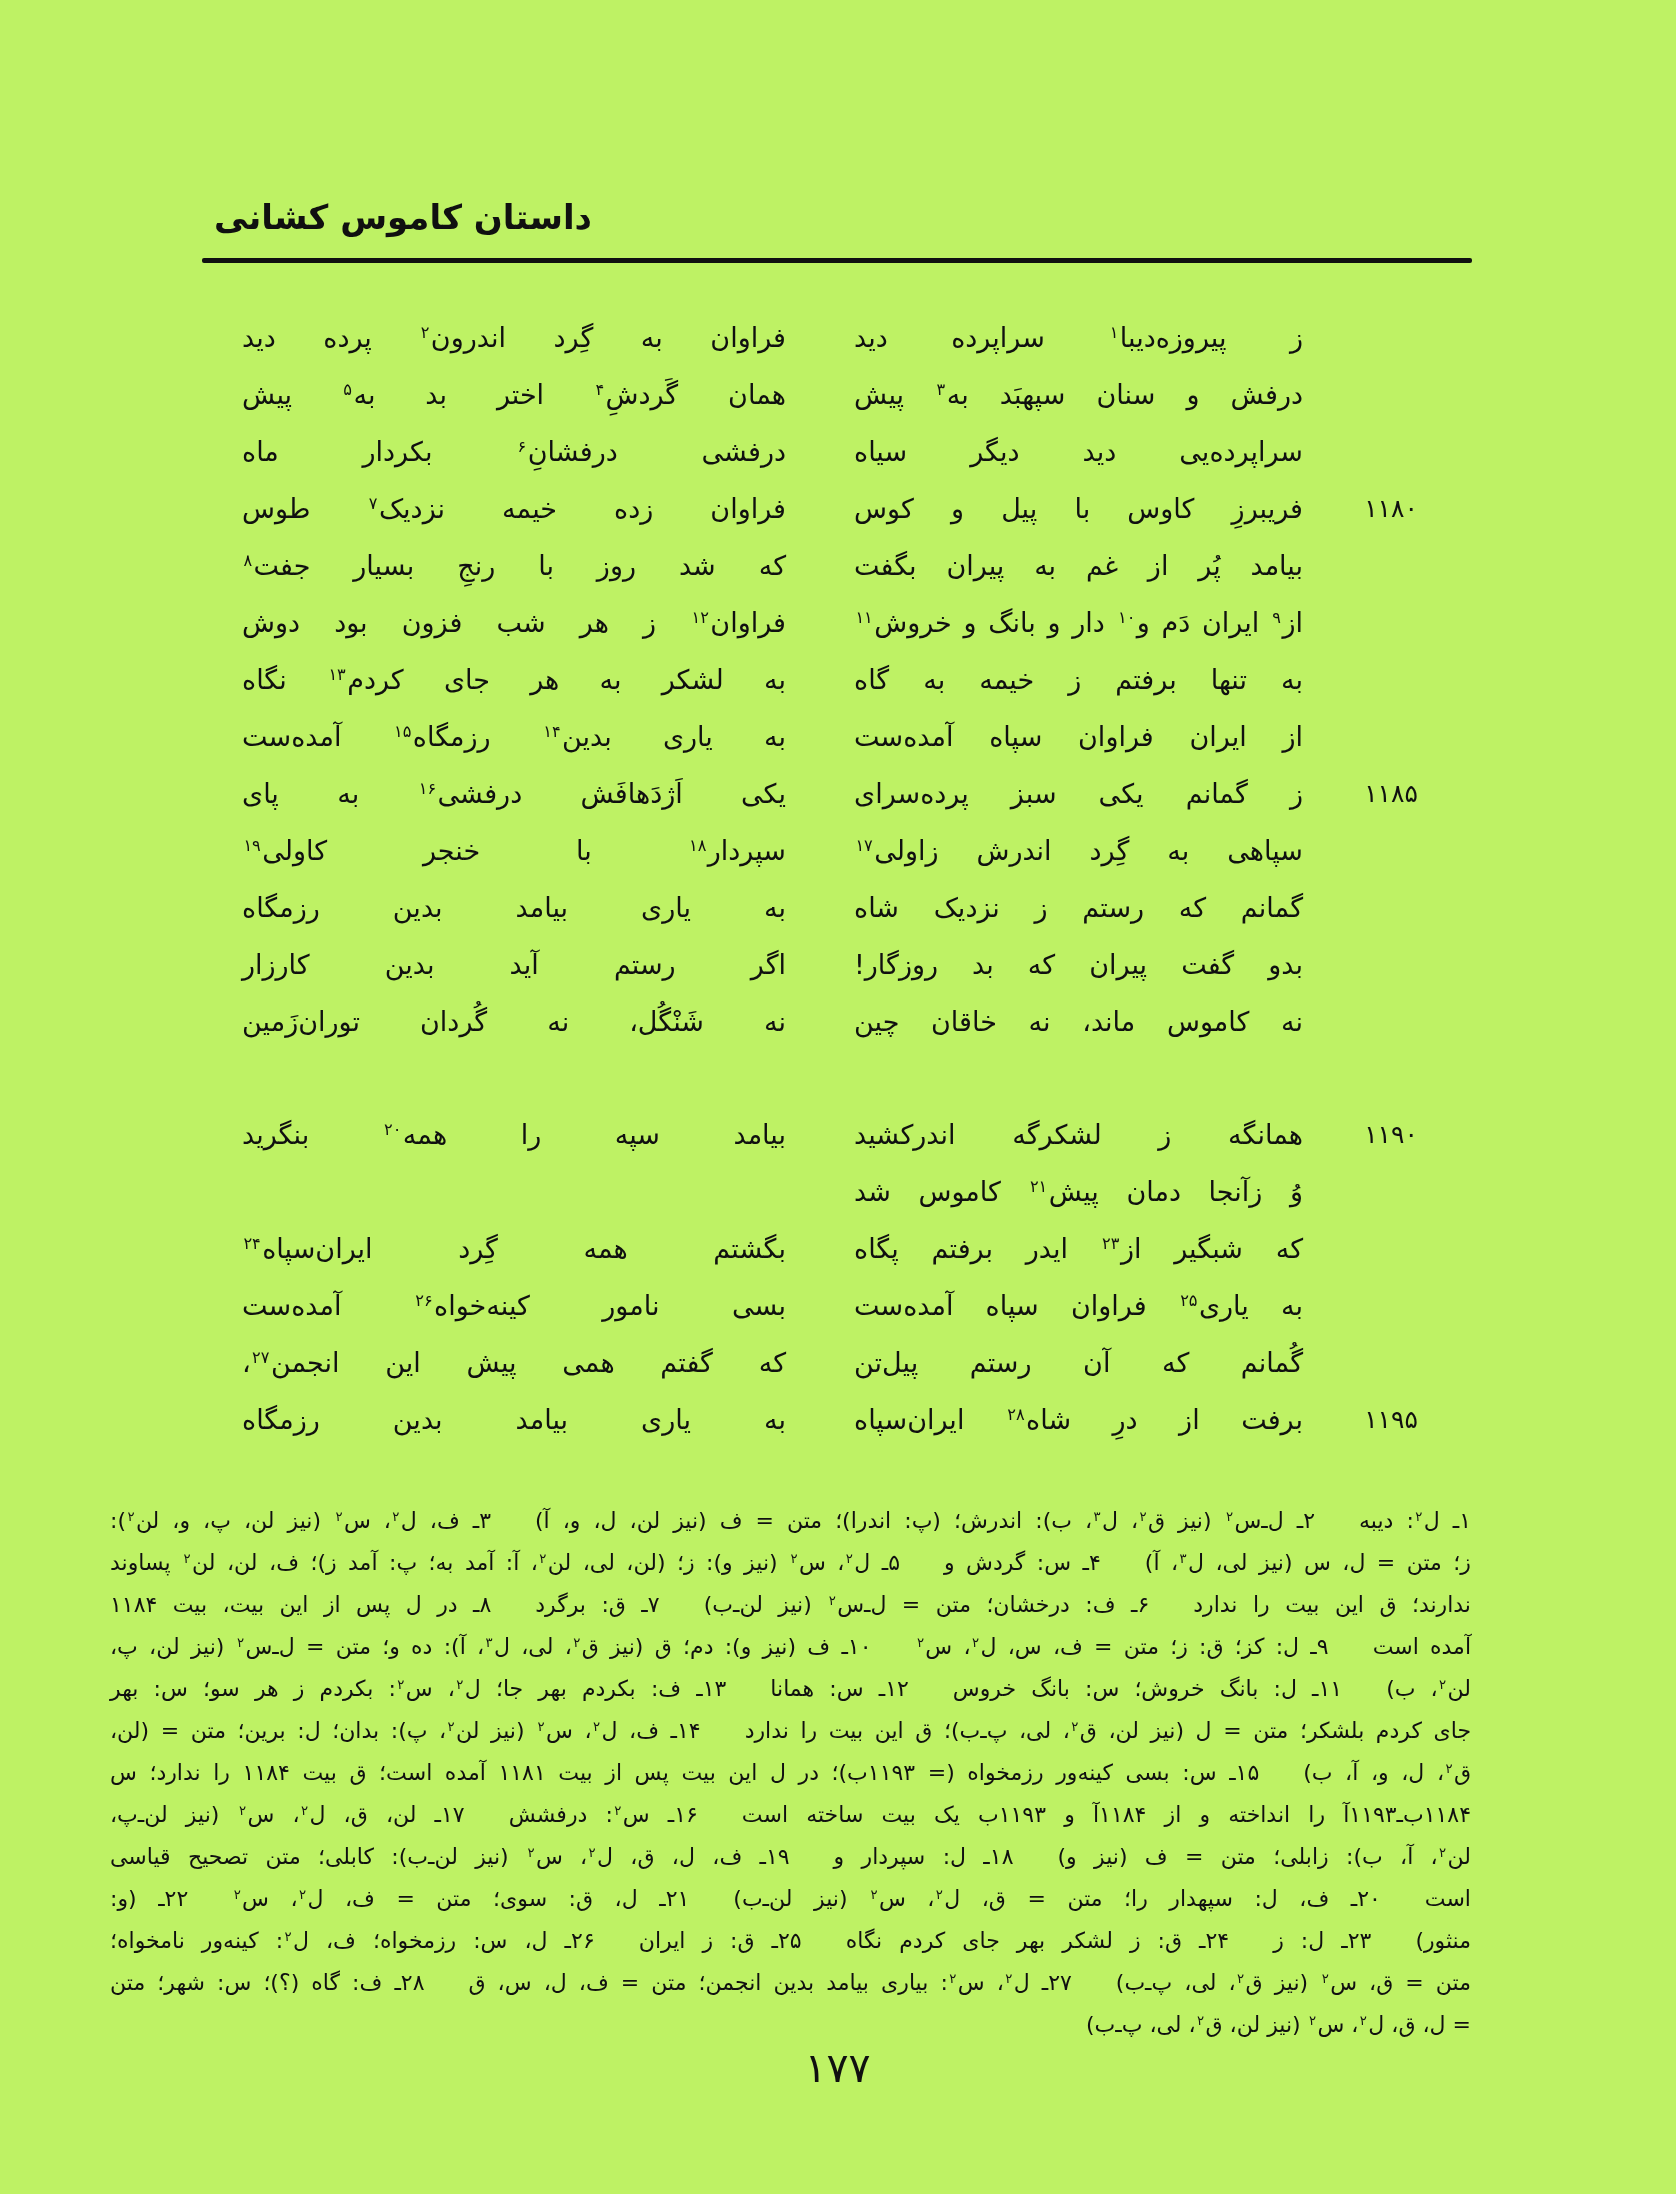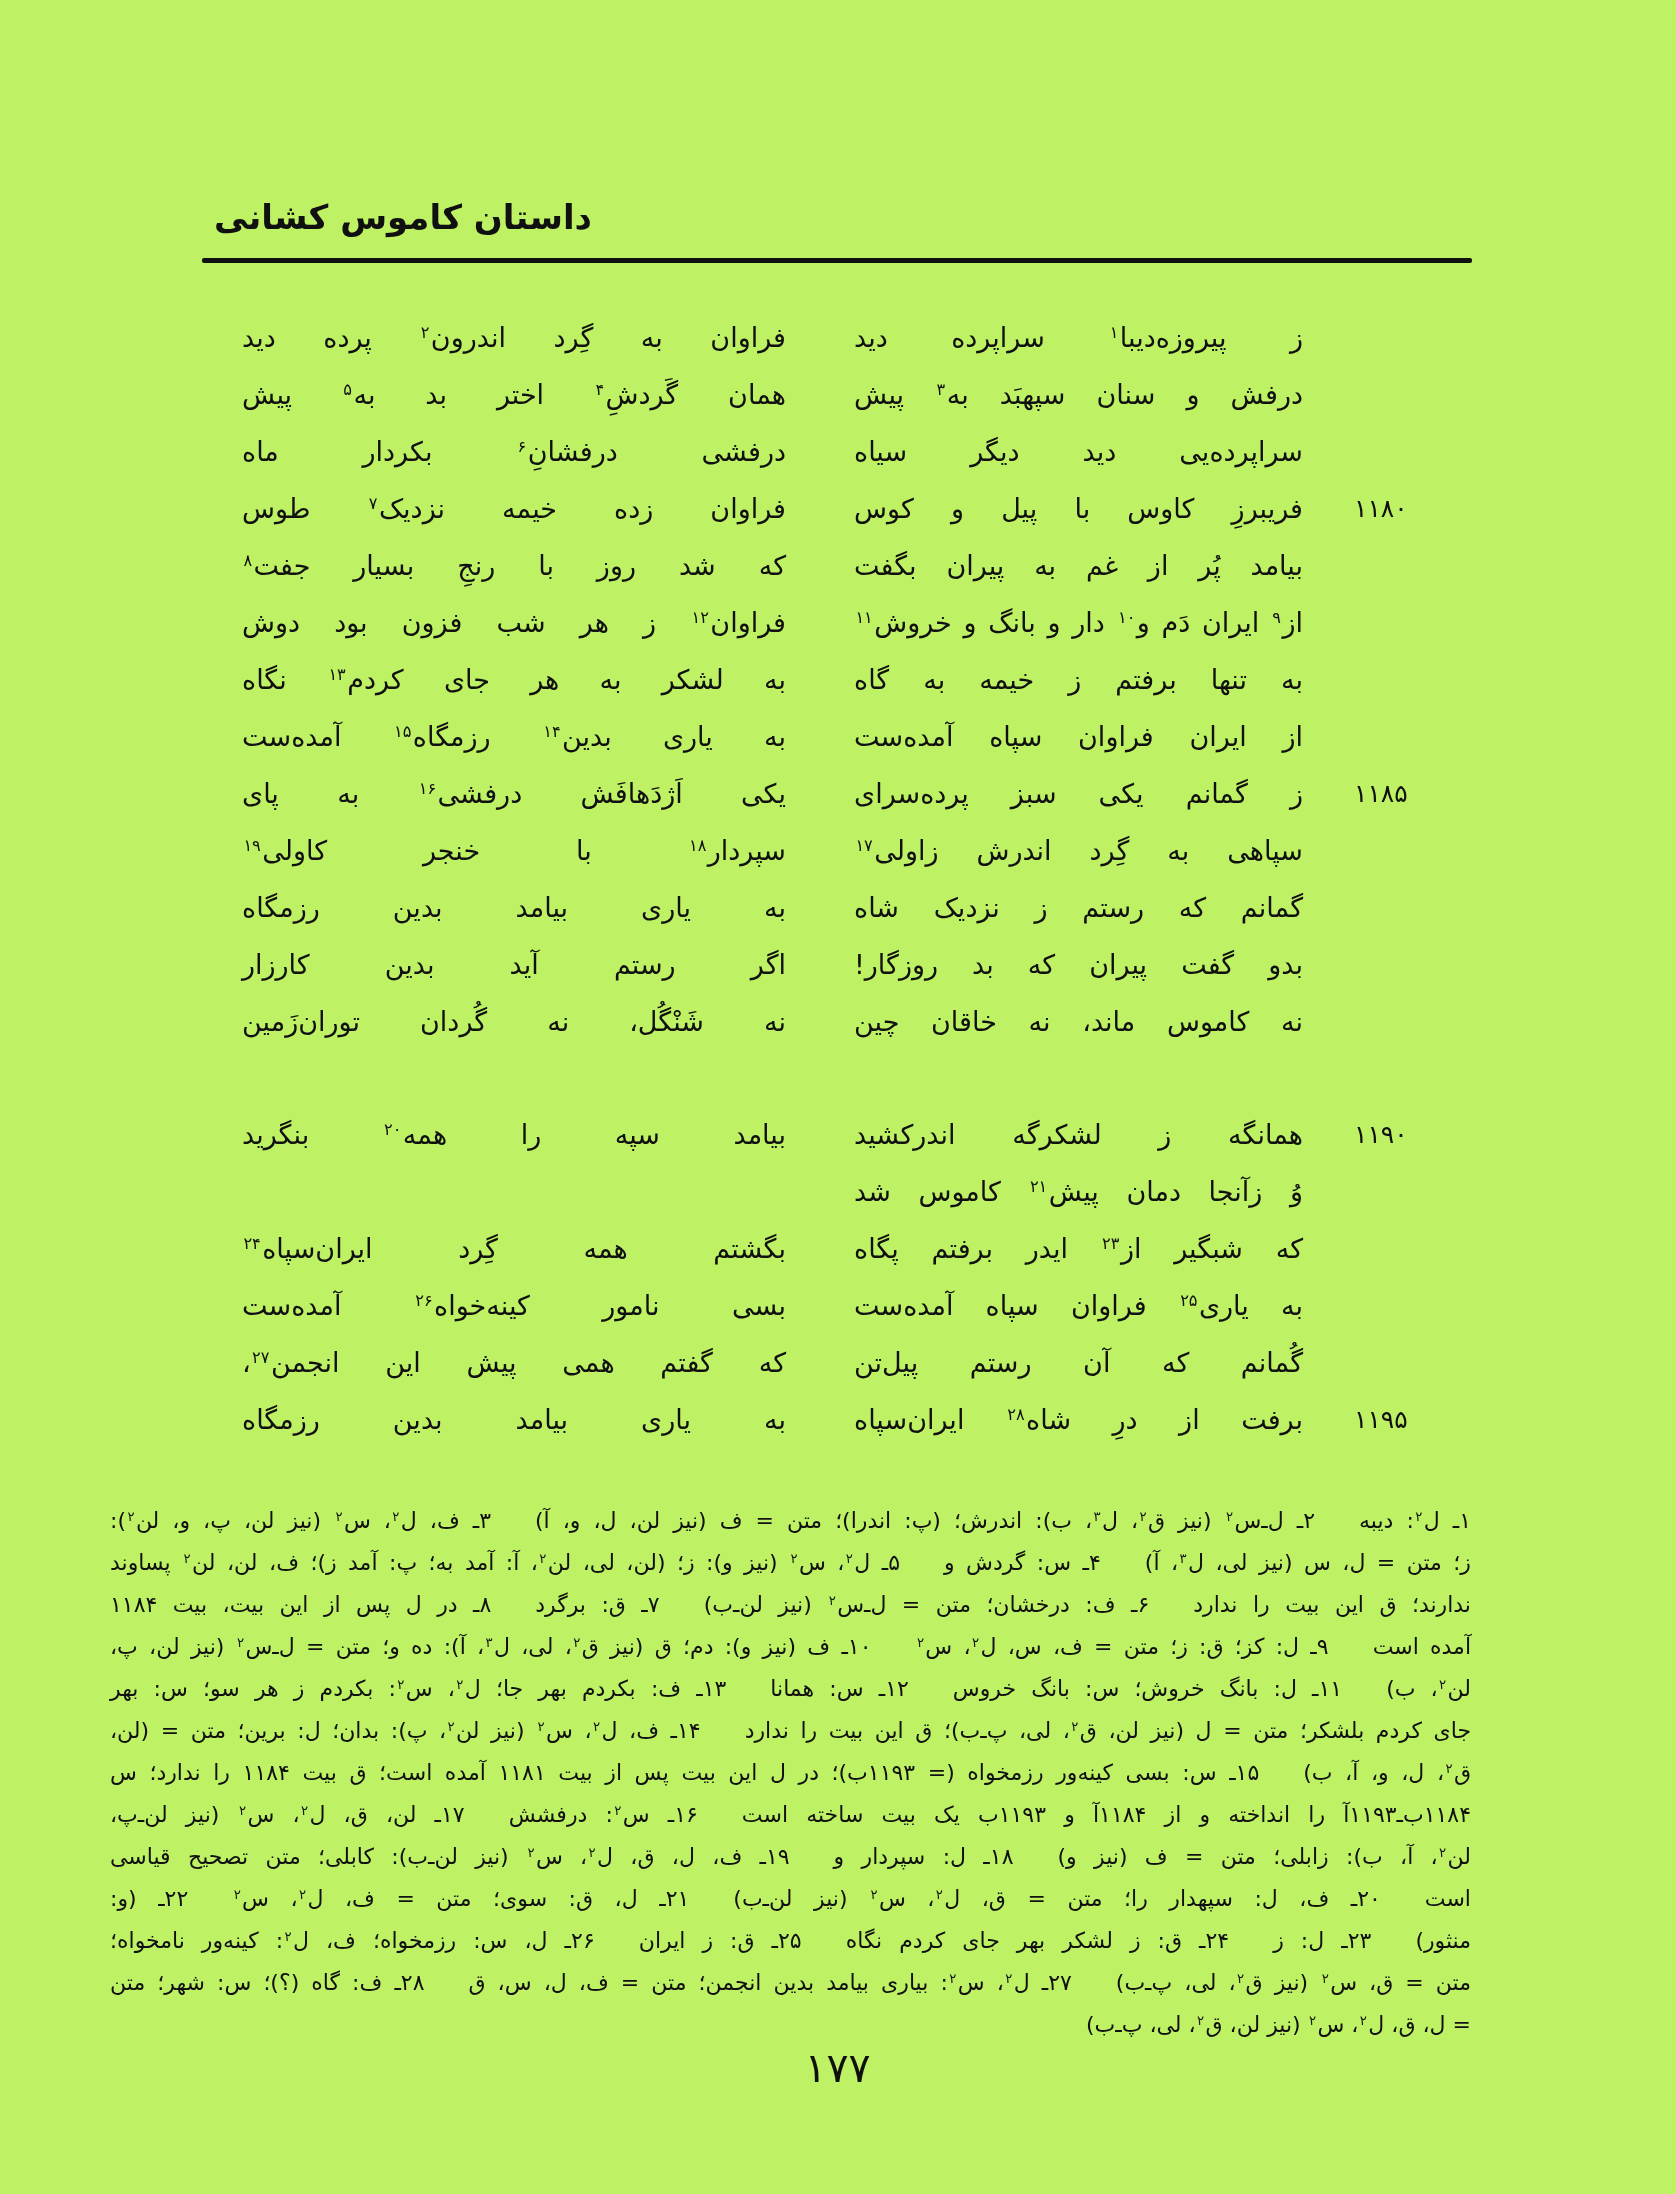--- a/index.html
+++ b/index.html
@@ -42,21 +42,21 @@
     white-space:nowrap;
     overflow:visible;
   }
   
   .hem-a{left:855px;width:449px;}
   
   .hem-b{left:243px;width:544px;}
   .verse-num{
     position:absolute;left:1355px;top:0;width:74px;
     line-height:57px;font-size:25px;
-    text-align:left;
+    text-align:center;
     direction:rtl;
   }
   .sup{
     font-size:0.60em;
     position:relative;
     top:-0.55em;
     padding:0 1.4px;
   }
   .footnotes{
     position:absolute;

